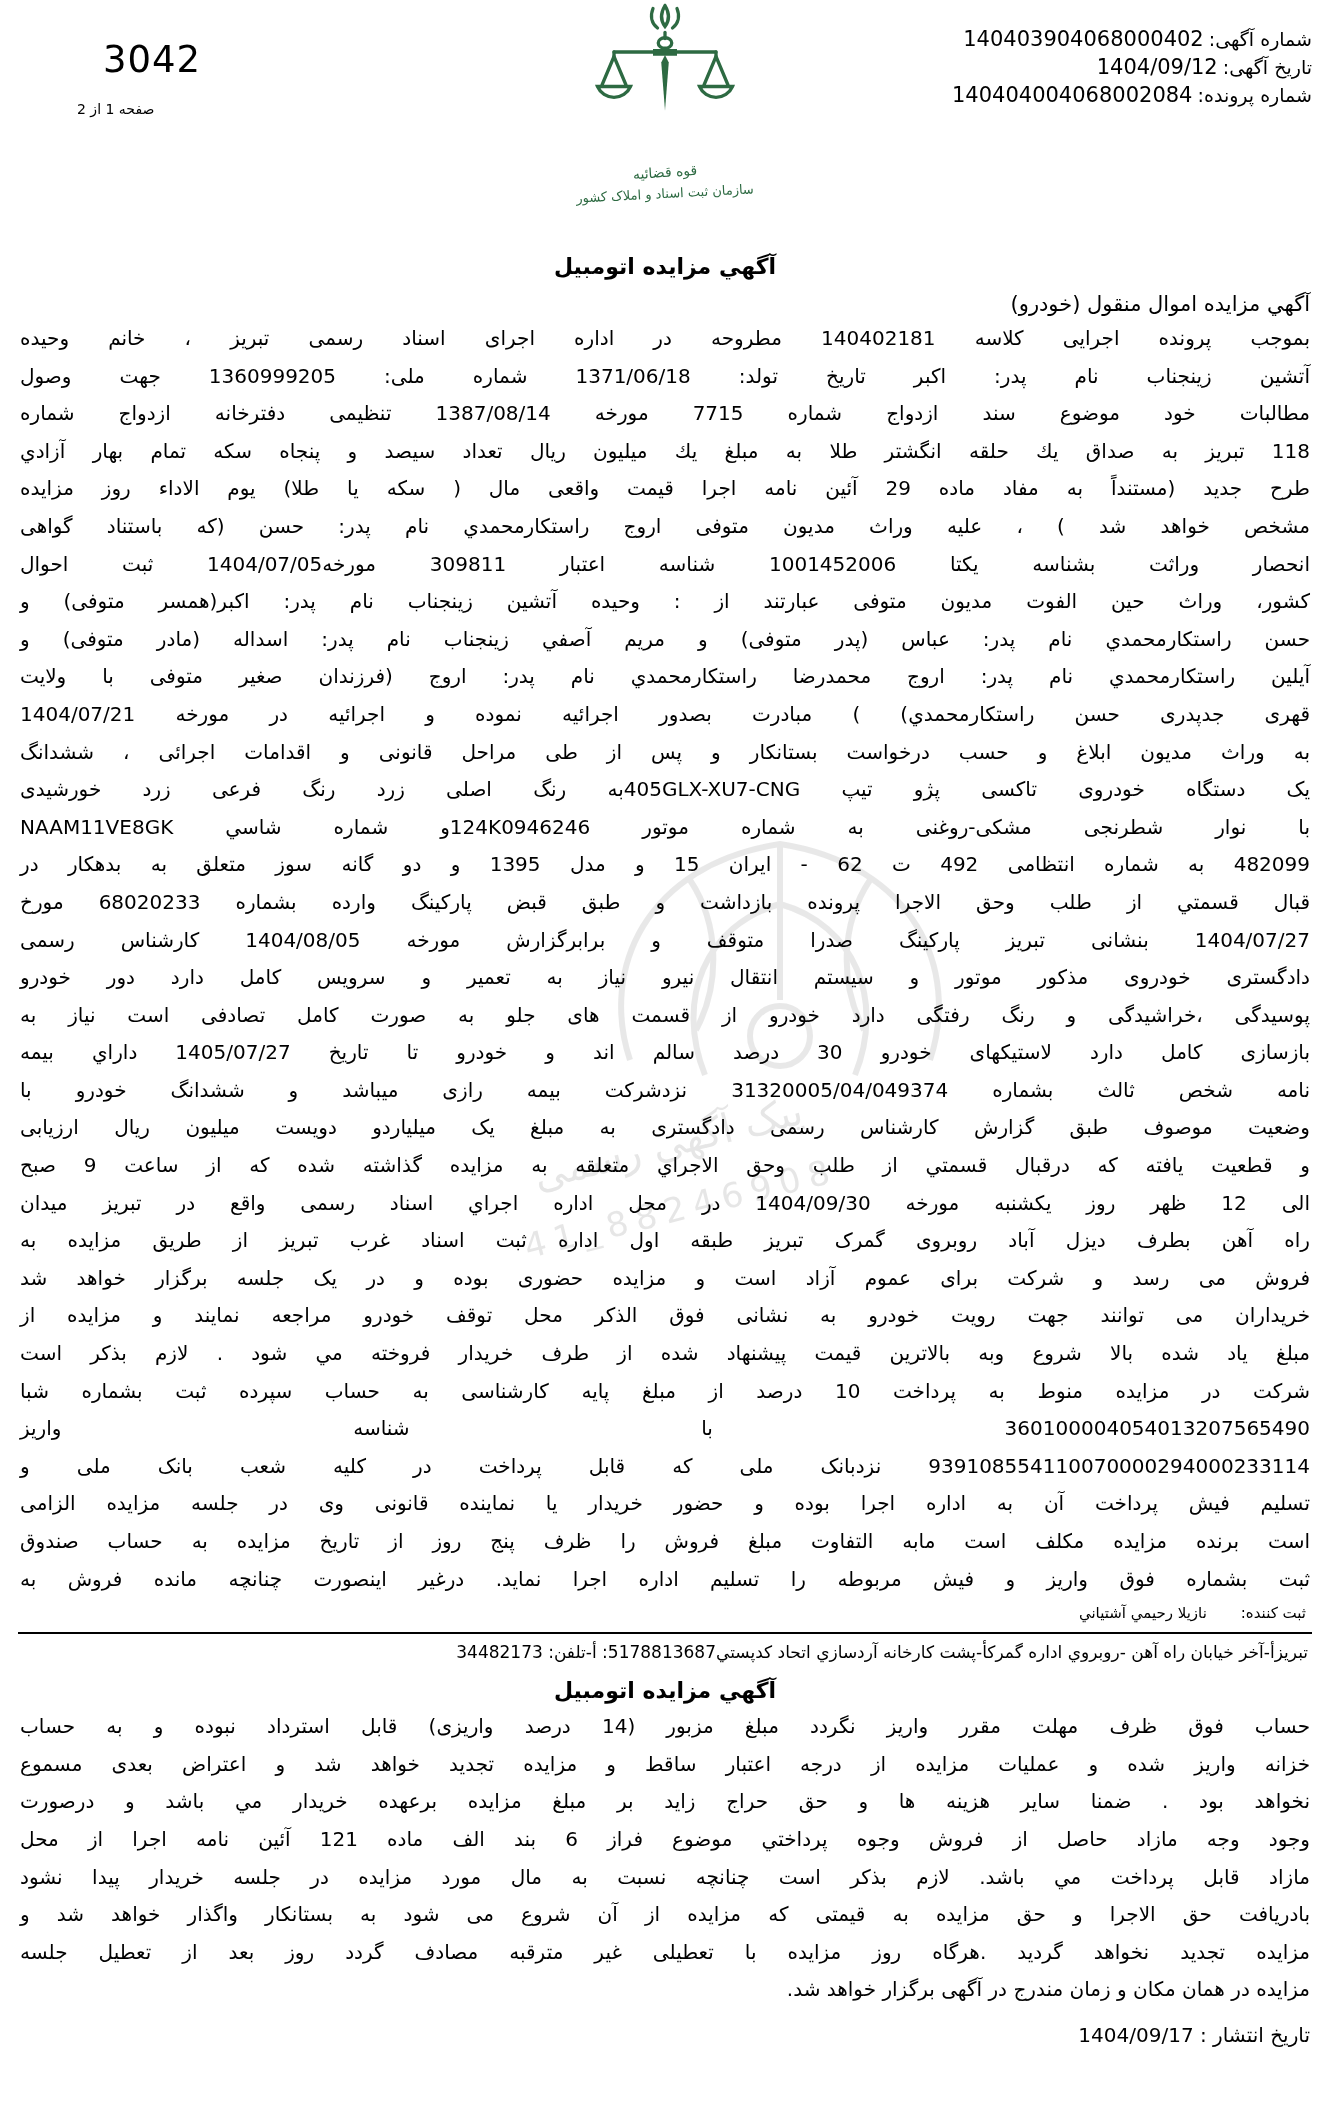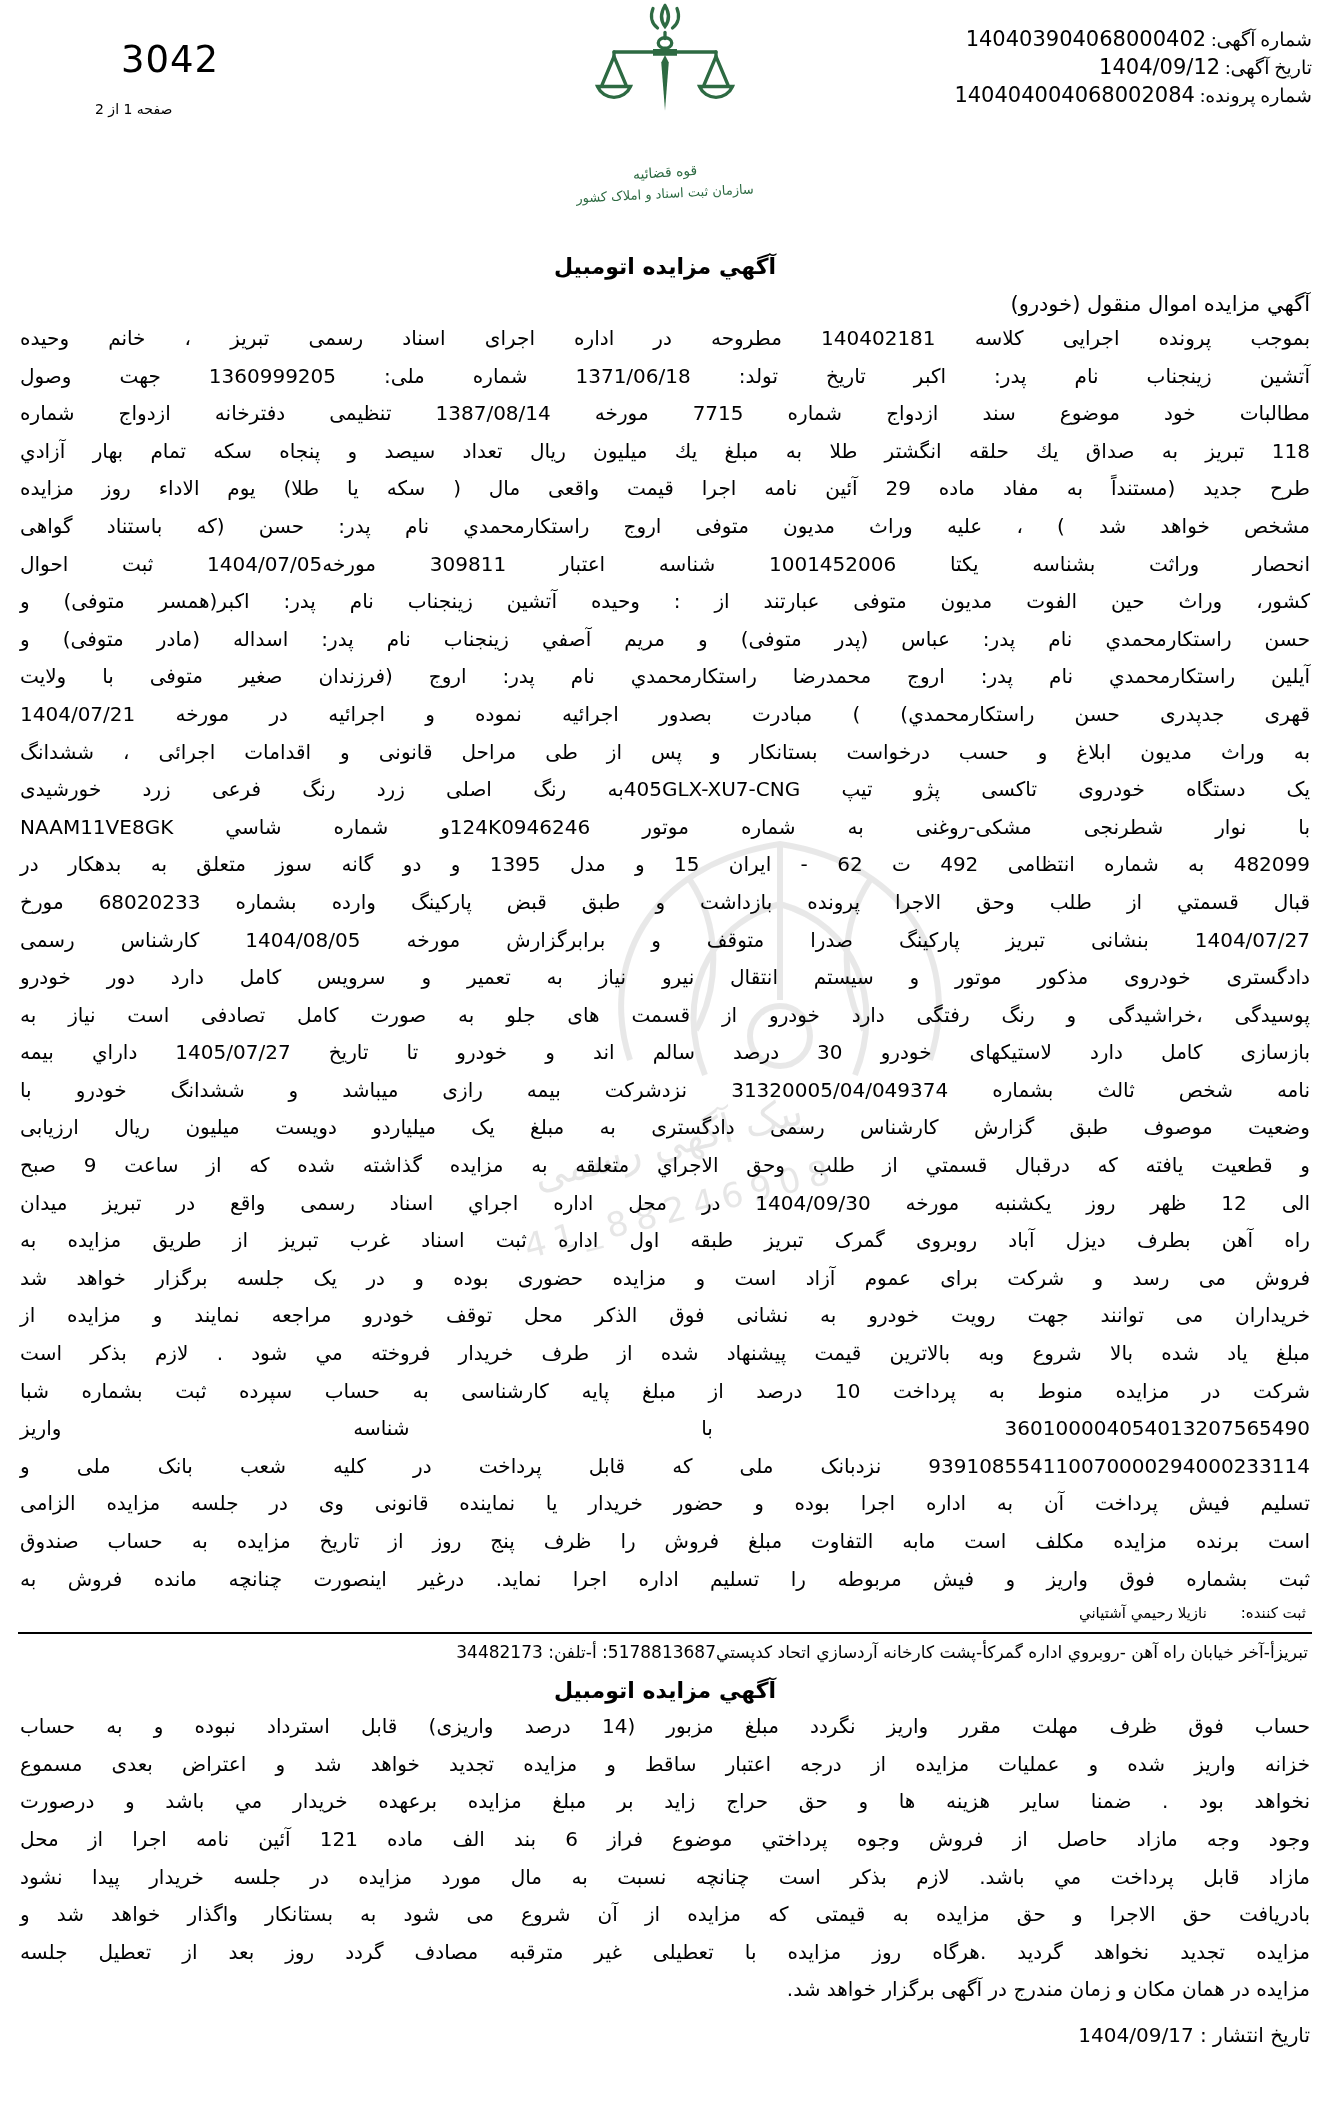--- a/index.html
+++ b/index.html
@@ -11,30 +11,30 @@
   
   .wm{position:absolute;left:520px;top:820px;width:540px;height:460px;
       opacity:.13;color:#444;pointer-events:none;filter:blur(.4px);z-index:0;}
   .wm svg{position:absolute;left:20px;top:0;}
   .wm .wm-t1{position:absolute;left:10px;top:300px;transform:rotate(-14deg);
       font-size:40px;letter-spacing:4px;direction:rtl;white-space:nowrap;}
   .wm .wm-t2{position:absolute;left:0px;top:368px;transform:rotate(-14deg);
       font-size:34px;letter-spacing:8px;white-space:nowrap;}
   
   .hdr{position:relative;height:232px;z-index:1;}
-  .hdr-left{position:absolute;left:95px;top:38px;width:150px;text-align:center;}
+  .hdr-left{position:absolute;left:77px;top:38px;width:150px;text-align:center;}
   .pub-no{font-size:37px;letter-spacing:1px;}
   .page-info{margin-top:20px;font-size:14px;font-weight:normal;direction:rtl;text-align:left;}
   .hdr-center{position:absolute;left:50%;top:2px;transform:translateX(-50%);
       width:230px;text-align:center;color:#2d6a42;}
   .logo-cap1{font-size:14px;transform:rotate(-4deg);margin-top:-2px;}
   .logo-cap2{font-size:13px;transform:rotate(-3deg);margin-top:6px;white-space:nowrap;}
   .hdr-right{position:absolute;right:18px;top:26px;direction:rtl;text-align:right;}
   .hdr-row{line-height:27px;white-space:nowrap;}
-  .hdr-row .lbl{font-size:19px;font-family:Liberation Serif, serif;}
+  .hdr-row .lbl{font-size:19px;}
   .hdr-row .val{font-size:21px;}
   
   .title{font-weight:bold;font-size:22px;text-align:center;direction:rtl;
       margin:0;line-height:26px;z-index:1;position:relative;}
   .title1{margin-top:22px;}
   .title2{margin-top:16px;}
   .subtitle{direction:rtl;text-align:right;font-size:21px;margin:12px 20px 0 20px;
       position:relative;z-index:1;}
   
   .body-block{margin:4px 20px 0 20px;position:relative;z-index:1;}

